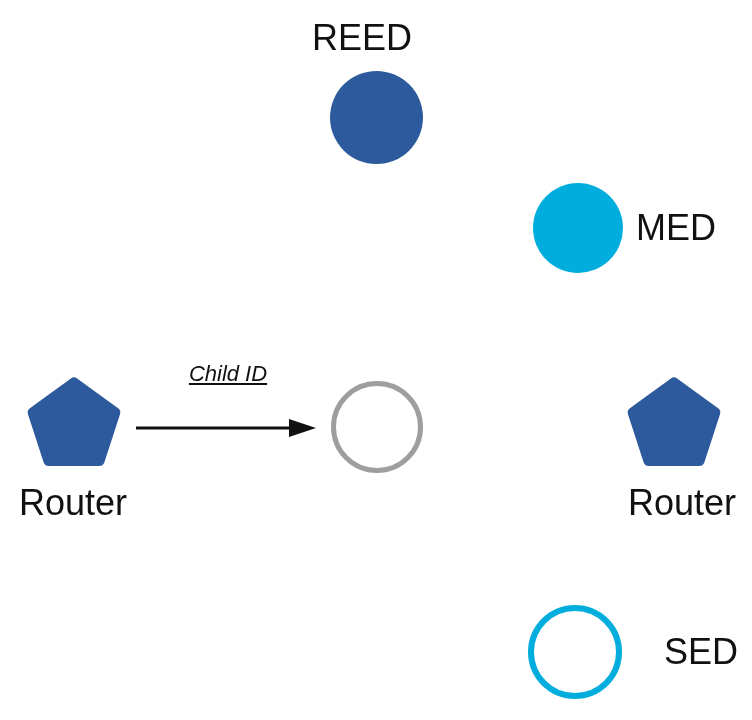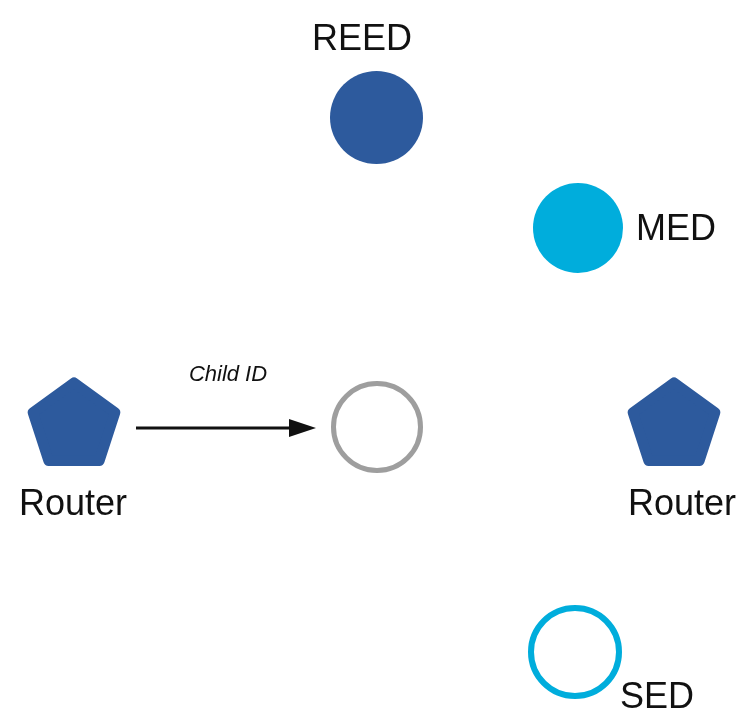--- a/index.html
+++ b/index.html
@@ -33,20 +33,21 @@
   .circle.filled-cyan   { background: #00ADDC; }
   .circle.outline-gray  { background: #ffffff; border: 5px solid #9E9E9E; }
   .circle.outline-cyan  { background: #ffffff; border: 6px solid #00ADDC; }
   .arrow-label {
     font-size: 22px;
     line-height: 26px;
     font-style: italic;
     text-align: center;
     color: #111111;
     white-space: nowrap;
+    text-decoration: underline;
   }
 </style>
 </head>
 <body>
 
 <div id="canvas">
 
   <div class="abs node-label center-x" style="left:362px; top:20px;">REED</div>
   <div class="abs circle filled-blue" style="left:330px; top:71px; width:93px; height:93px;"></div>
 
@@ -67,15 +68,15 @@
   </svg>
 
   <div class="abs circle outline-gray" style="left:331px; top:381px; width:92px; height:92px;"></div>
 
   <svg class="abs" style="left:626px; top:376px;" width="96" height="92" viewBox="0 0 100 96">
     <polygon points="50,7 92.8,38.1 76.5,88.4 23.5,88.4 7.2,38.1" fill="#2D5A9D" stroke="#2D5A9D" stroke-width="11" stroke-linejoin="round"></polygon>
   </svg>
   <div class="abs node-label center-x" style="left:682px; top:485px;">Router</div>
 
   <div class="abs circle outline-cyan" style="left:528px; top:605px; width:94px; height:94px;"></div>
-  <div class="abs node-label" style="left:620px; top:634px;margin-top:44px;">SED</div>
+  <div class="abs node-label" style="left:664px; top:634px;">SED</div>
 
 </div>
 
 </body></html>

